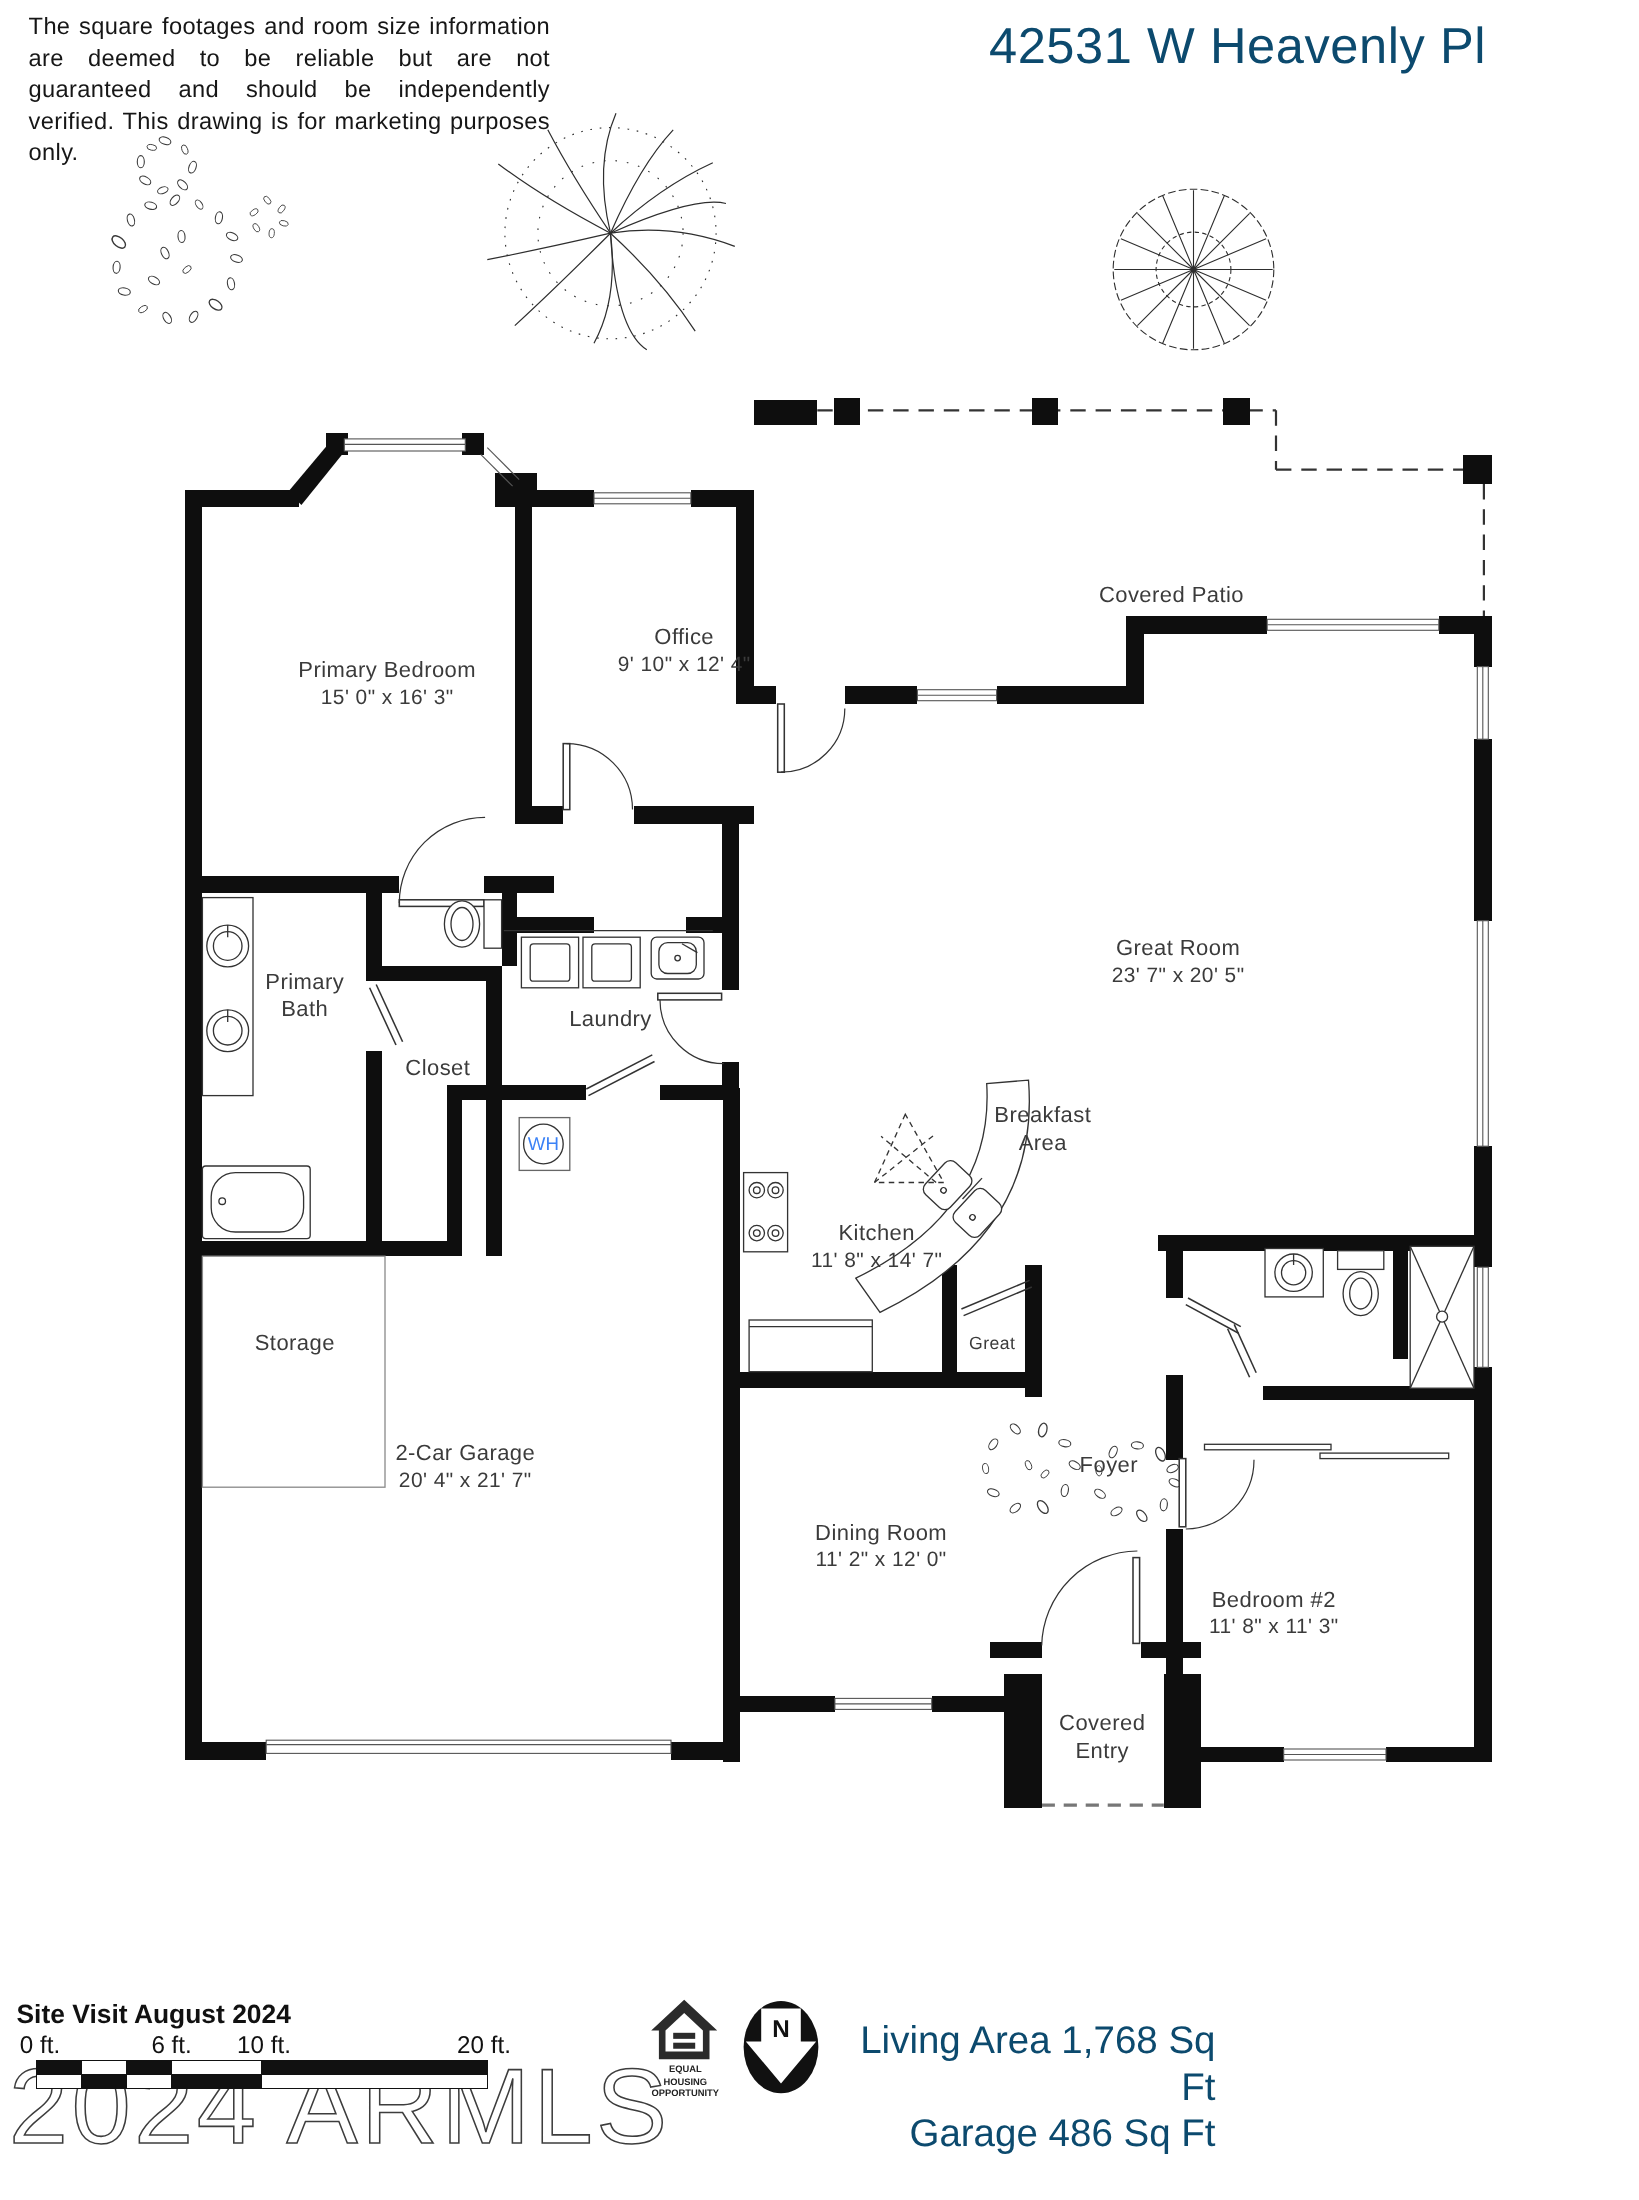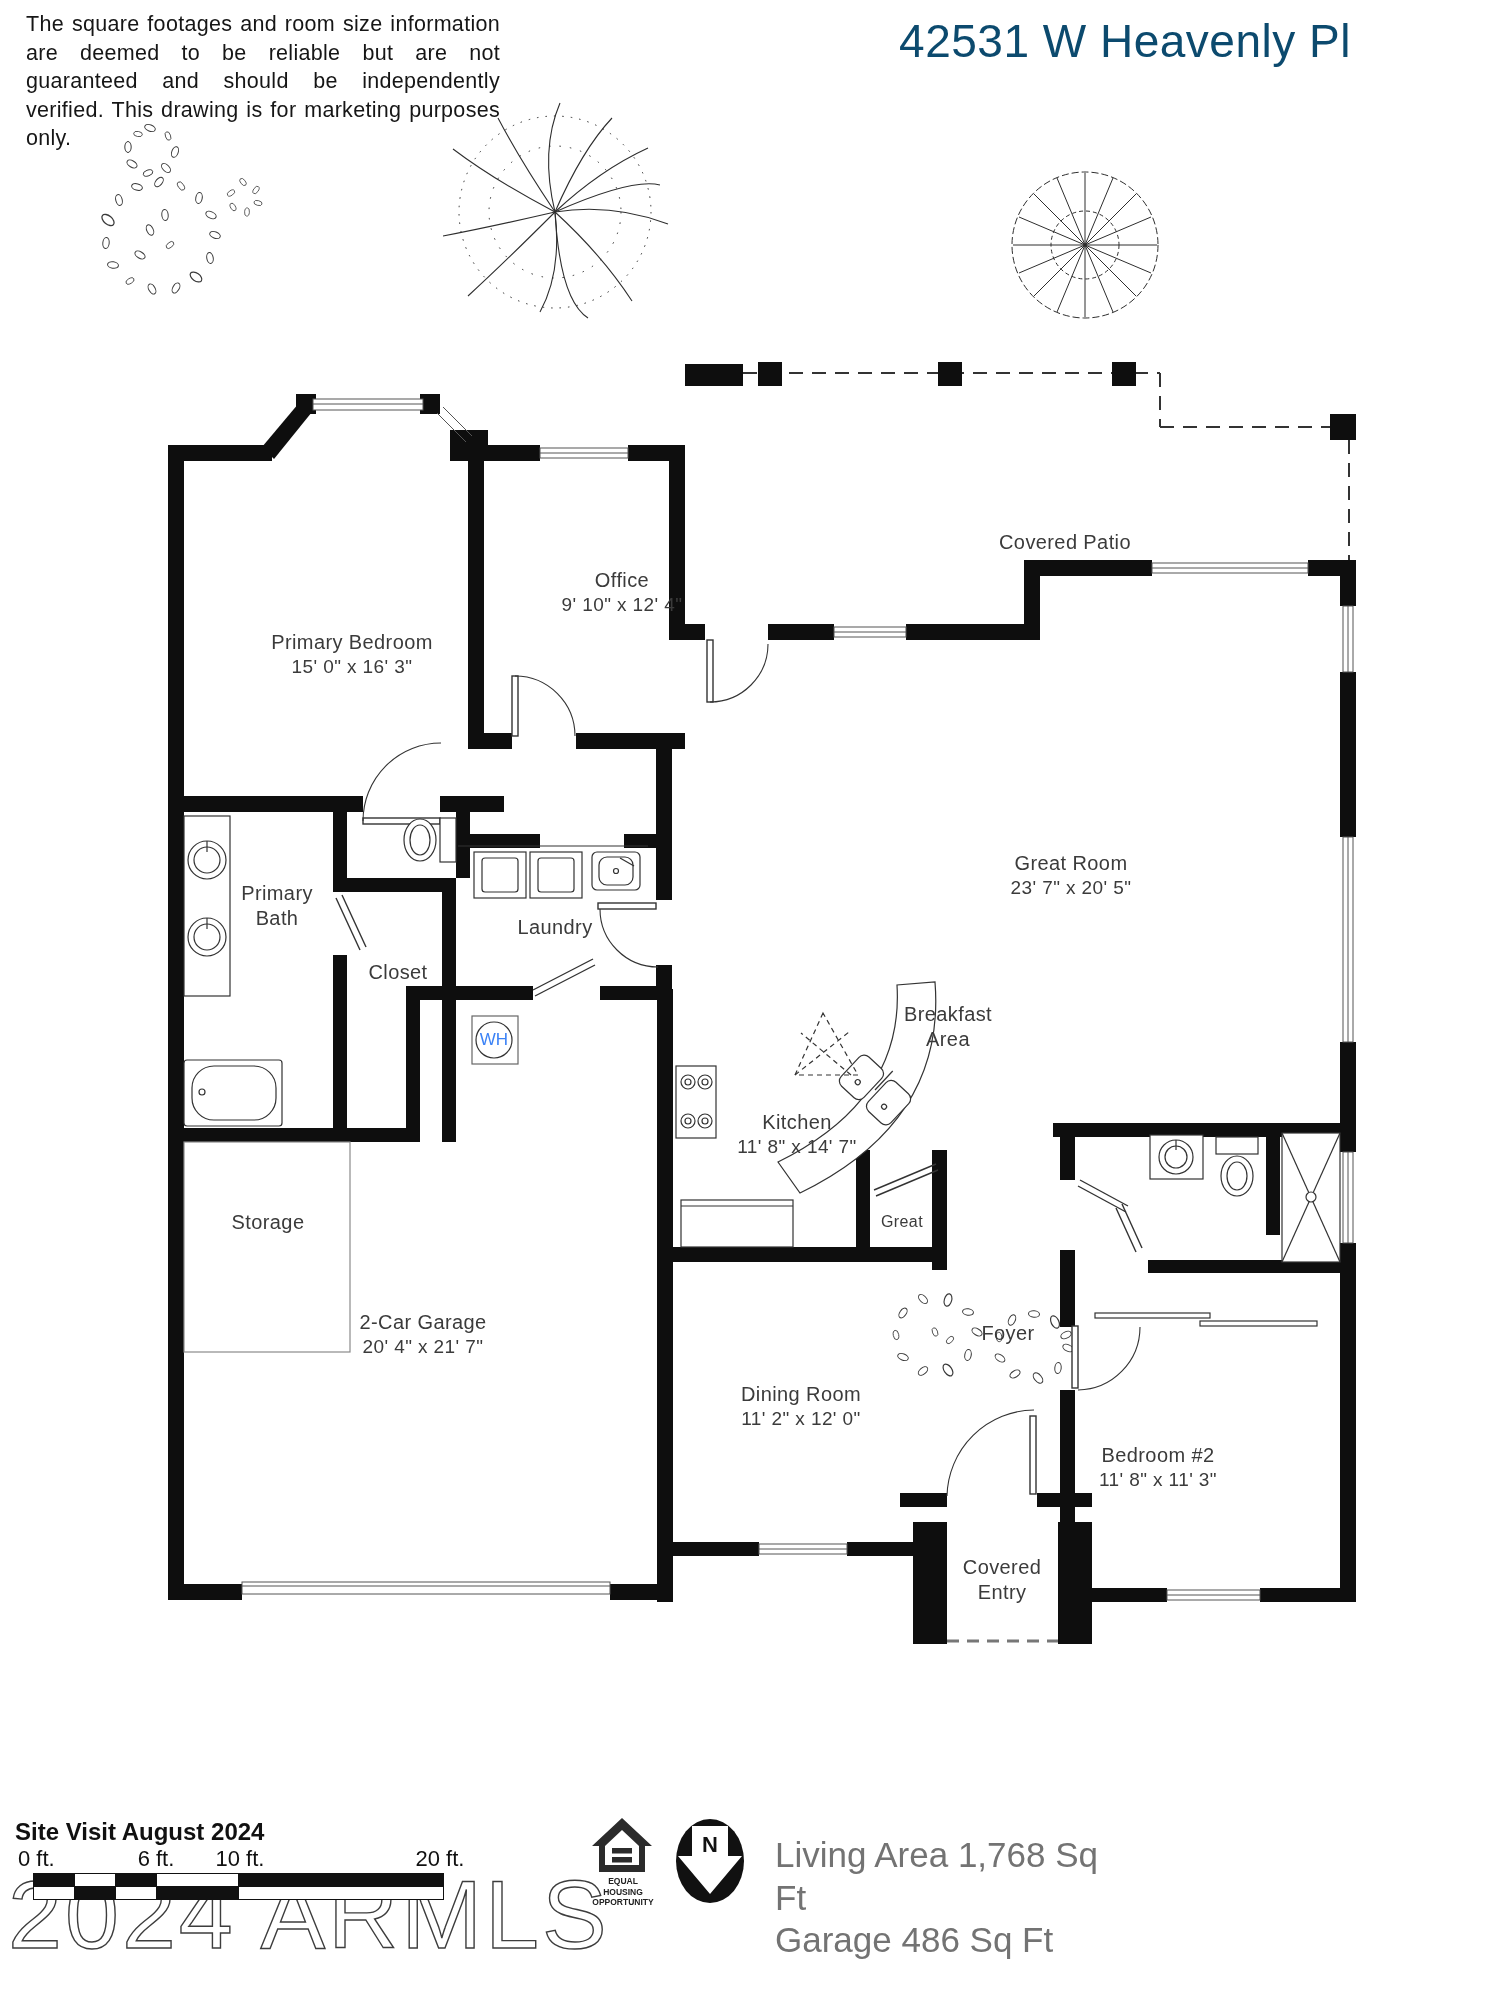--- a/index.html
+++ b/index.html
@@ -9,22 +9,22 @@
         text-align:justify;letter-spacing:.3px;color:#161616;}
   .address{position:absolute;left:780px;top:14px;width:690px;text-align:center;font-size:46px;
         letter-spacing:.5px;color:#0c4a6e;}
   svg{position:absolute;left:0;top:0;}
   .label{position:absolute;transform:translate(-50%,-50%);text-align:center;color:#3b3b3b;}
   .rname{font-size:20px;letter-spacing:.4px;line-height:1.25;}
   .rdims{font-size:19px;letter-spacing:.4px;line-height:1.25;}
   .small .rname{font-size:16px;}
   .tiny{font-size:17px;color:#3b82f6;}
   .sitevisit{position:absolute;left:15px;top:1818px;font-size:24px;color:#111;font-weight:bold;}
-  .living{position:absolute;left:775px;top:1834px;width:330px;text-align:left;font-size:35px;
-        line-height:1.22;color:#737373;}
+  .living{position:absolute;left:775px;top:1834px;width:330px;text-align:right;font-size:35px;
+        line-height:1.22;color:#0c4a6e;}
   .copyright{position:absolute;left:0px;top:1904px;width:520px;text-align:center;font-size:30px;
         line-height:1.18;color:#222;}
   .eho-text{position:absolute;left:585px;top:1876px;width:76px;text-align:center;font-size:8.5px;
         font-weight:bold;line-height:1.25;color:#222;}
 </style>
 </head>
 <body>
 
 <div class="page">
 
@@ -351,21 +351,21 @@
       <rect x="612" y="1857" width="20" height="5.5" fill="#2b2b2b"></rect>
     </g>
 
     <g>
       <ellipse cx="710" cy="1861" rx="34" ry="42" fill="#111"></ellipse>
       <polygon points="692,1826 692,1856 678,1856 710,1894 742,1856 728,1856 728,1826" fill="#fff"></polygon>
       <text x="710" y="1852" text-anchor="middle" font-size="22" font-weight="bold" fill="#111" font-family="Liberation Sans, sans-serif">N</text>
     </g>
   </svg>
 
-  <div class="label" style="left:352px;top:654px;width:280px">
+  <div class="label" style="left:352px;top:622px;width:280px">
     <div class="rname">Primary Bedroom</div>
     <div class="rdims">15' 0" x 16' 3"</div>
   </div>
   <div class="label" style="left:622px;top:592px;width:220px">
     <div class="rname">Office</div>
     <div class="rdims">9' 10" x 12' 4"</div>
   </div>
   <div class="label" style="left:1065px;top:542px;width:220px">
     <div class="rname">Covered Patio</div>
   </div>

